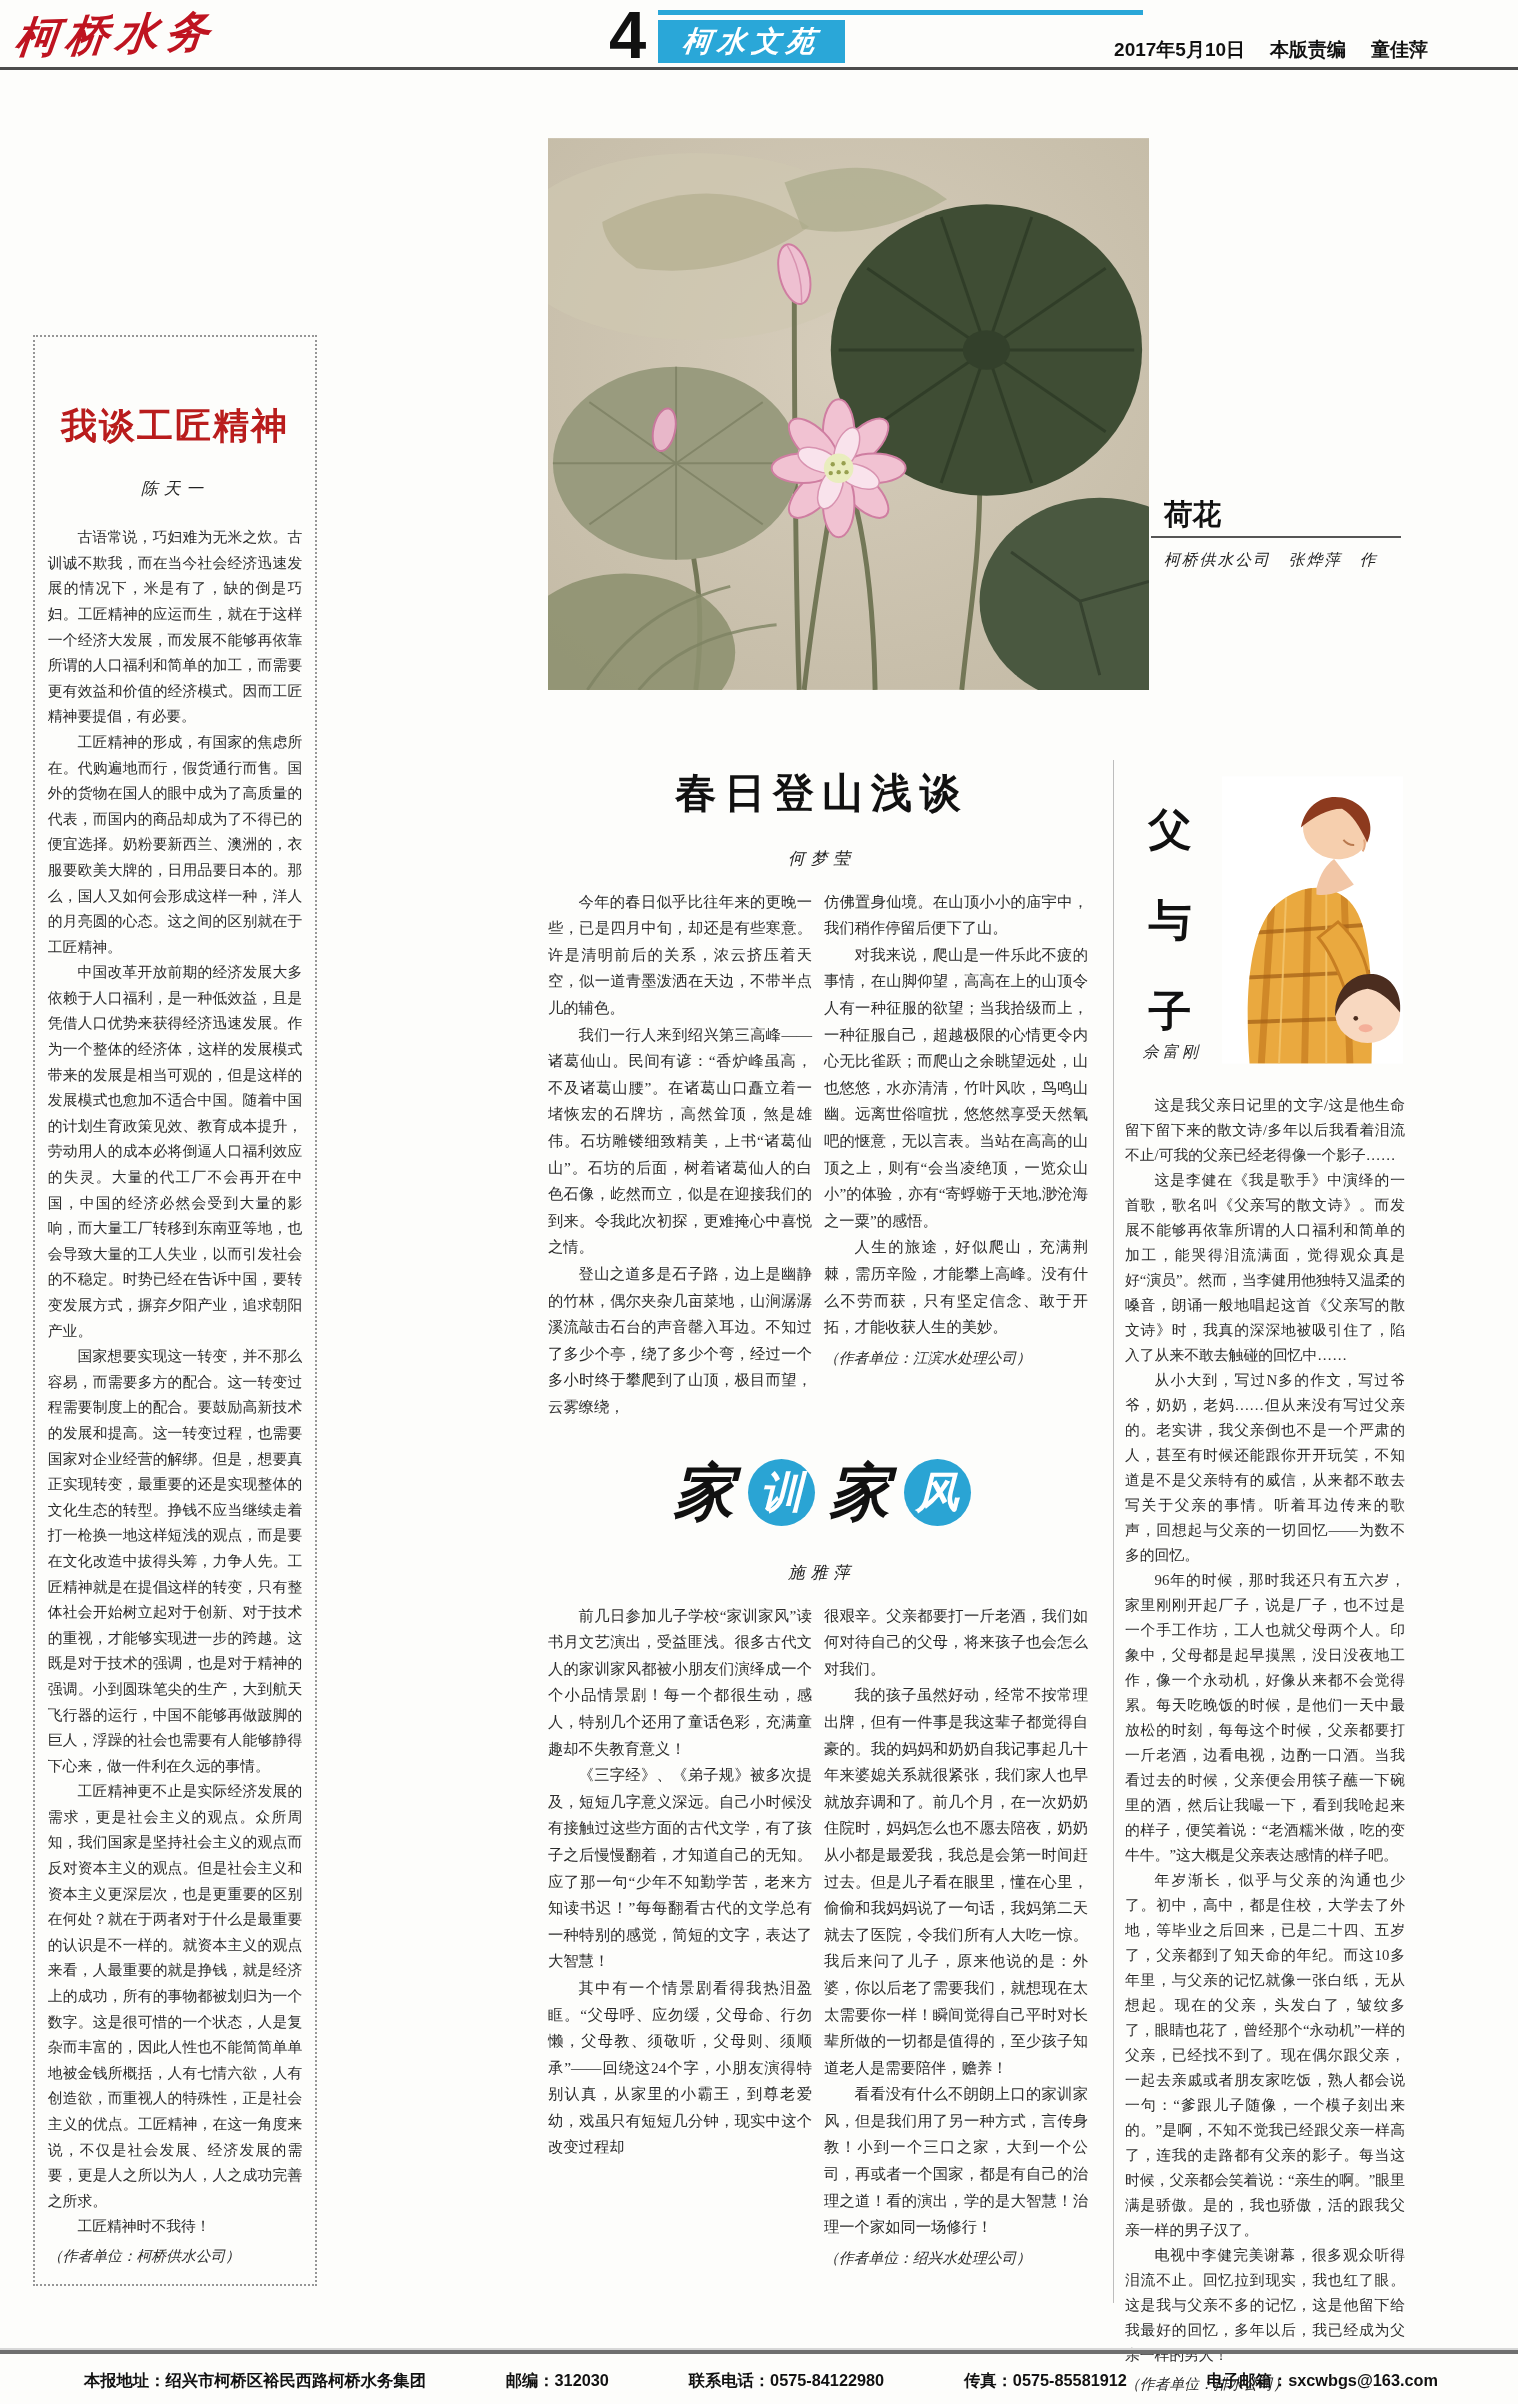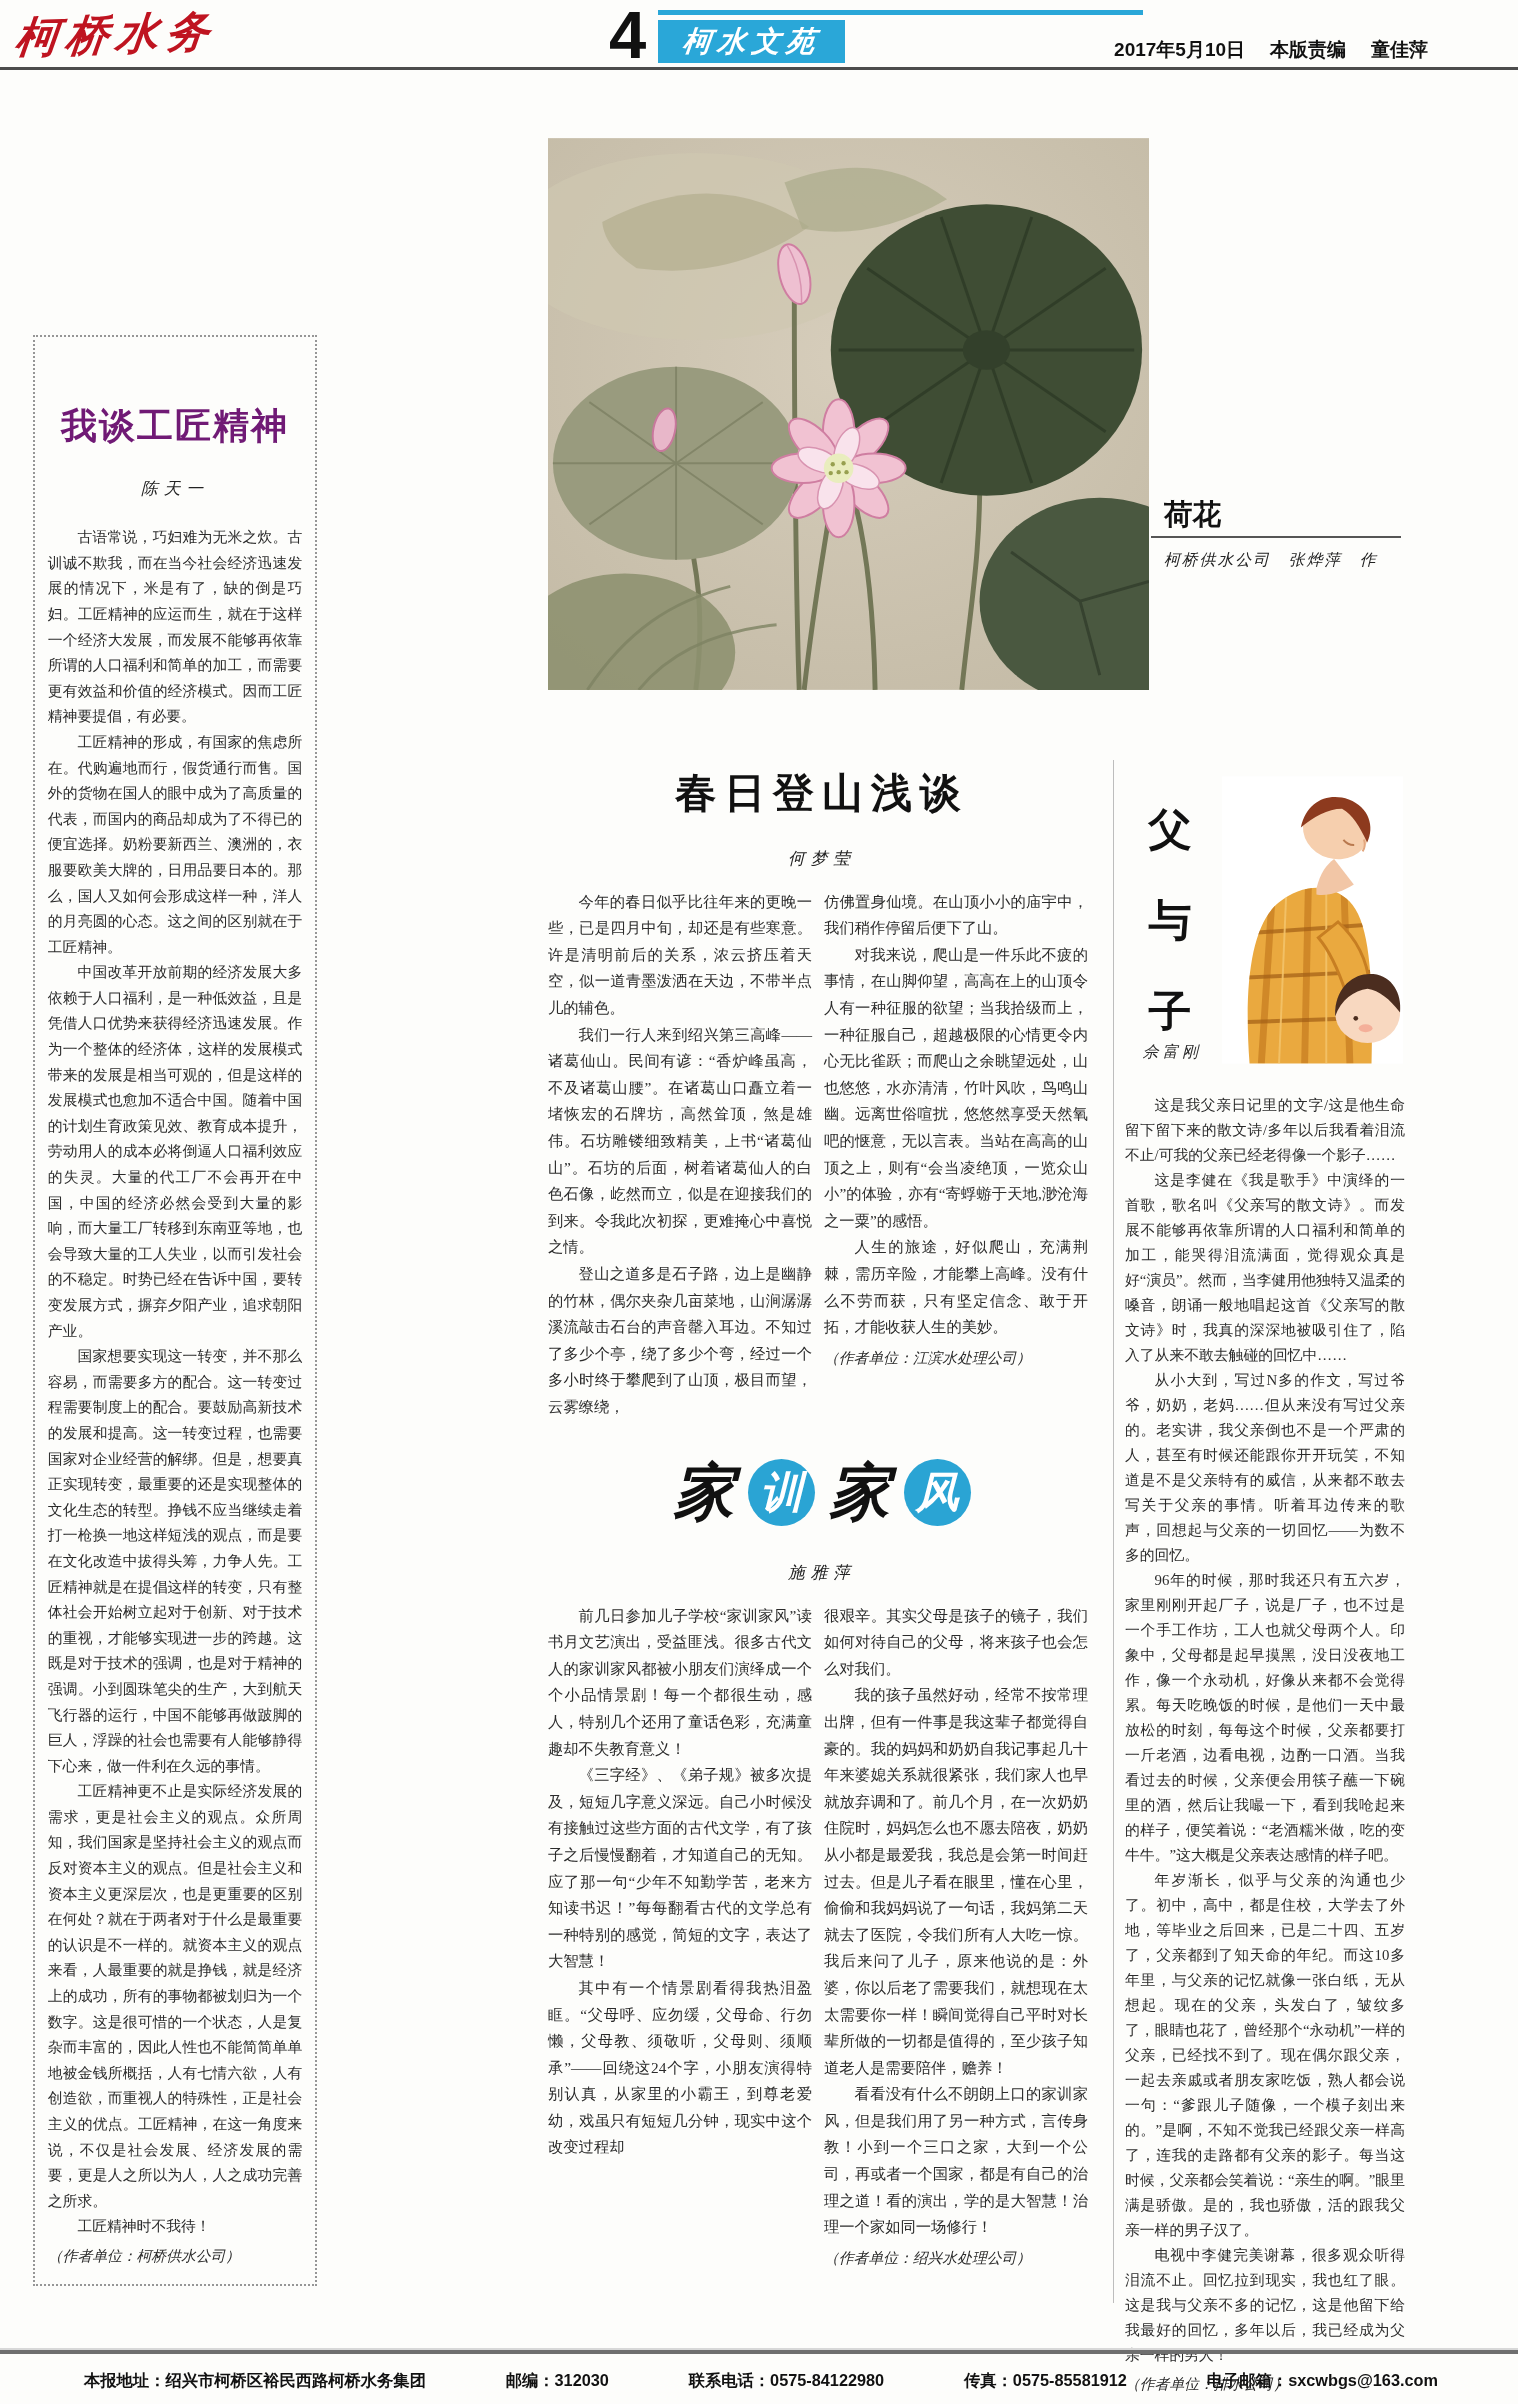--- a/index.html
+++ b/index.html
@@ -14,21 +14,21 @@
   .section-box{left:658px;top:19.7px;width:187px;height:43px;background:#2aa7d8;display:flex;align-items:center;justify-content:center;}
   .section-box span{color:#fff;font-style:italic;font-weight:700;font-size:28.6px;letter-spacing:5.9px;
                     font-family:"DejaVu Serif",serif;transform:skewX(-6deg);}
   .dateline{left:1034px;top:37px;width:394px;text-align:right;font-family:"Liberation Sans",sans-serif;
             font-weight:700;font-size:19px;color:#111;}
   .dateline .sep{display:inline-block;width:19.7px;}
   .header-rule{left:0;top:67px;width:1519px;height:3px;background:#4c4c4c;}
   
   .left-box{left:33px;top:335px;width:284px;min-height:1771px;border:2px dotted #969696;background:#fdfdfb;box-sizing:border-box;}
   .lt-title{margin-top:65px;text-align:center;font-family:"Liberation Sans",sans-serif;font-weight:900;
-            font-size:36px;color:#701a75;letter-spacing:2px;}
+            font-size:36px;color:#b91c1c;letter-spacing:2px;}
   .author-line{margin-top:25.6px;text-align:center;font-size:16.7px;letter-spacing:5.9px;color:#222;font-style:italic;}
   .lt-body{margin:25.6px 12.8px 0 12.8px;font-size:14.8px;line-height:25.6px;text-align:justify;}
   .para{margin:0;text-indent:2em;}
   .noindent{text-indent:0;}
   .byline{margin-top:3.9px;text-align:left;font-style:italic;font-size:14.8px;padding-right:3.9px;}
   
   .lotus-fig{left:548px;top:138px;width:601px;height:552px;}
   .caption-title{left:1164px;top:495px;font-family:"Liberation Sans",sans-serif;font-weight:700;font-size:28.6px;color:#111;}
   .caption-rule{left:1151px;top:536px;width:250px;height:2px;background:#555;}
   .caption-credit{left:1164px;top:550px;font-size:15.8px;font-style:italic;letter-spacing:2px;color:#222;}
@@ -210,21 +210,21 @@
       </span>
     </div>
     <div class="author-line">施雅萍</div>
     <div class="cols">
       <div class="col">
         <p class="para">前几日参加儿子学校“家训家风”读书月文艺演出，受益匪浅。很多古代文人的家训家风都被小朋友们演绎成一个个小品情景剧！每一个都很生动，感人，特别几个还用了童话色彩，充满童趣却不失教育意义！</p>
         <p class="para">《三字经》、《弟子规》被多次提及，短短几字意义深远。自己小时候没有接触过这些方面的古代文学，有了孩子之后慢慢翻着，才知道自己的无知。应了那一句“少年不知勤学苦，老来方知读书迟！”每每翻看古代的文学总有一种特别的感觉，简短的文字，表达了大智慧！</p>
         <p class="para">其中有一个情景剧看得我热泪盈眶。“父母呼、应勿缓，父母命、行勿懒，父母教、须敬听，父母则、须顺承”——回绕这24个字，小朋友演得特别认真，从家里的小霸王，到尊老爱幼，戏虽只有短短几分钟，现实中这个改变过程却</p>
       </div>
       <div class="col">
-        <p class="para noindent">很艰辛。其实父母是孩子的镜子，我们如何对待自己的父母，将来孩子也会怎么对我们。</p>
+        <p class="para noindent">很艰辛。父亲都要打一斤老酒，我们如何对待自己的父母，将来孩子也会怎么对我们。</p>
         <p class="para">我的孩子虽然好动，经常不按常理出牌，但有一件事是我这辈子都觉得自豪的。我的妈妈和奶奶自我记事起几十年来婆媳关系就很紧张，我们家人也早就放弃调和了。前几个月，在一次奶奶住院时，妈妈怎么也不愿去陪夜，奶奶从小都是最爱我，我总是会第一时间赶过去。但是儿子看在眼里，懂在心里，偷偷和我妈妈说了一句话，我妈第二天就去了医院，令我们所有人大吃一惊。我后来问了儿子，原来他说的是：外婆，你以后老了需要我们，就想现在太太需要你一样！瞬间觉得自己平时对长辈所做的一切都是值得的，至少孩子知道老人是需要陪伴，赡养！</p>
         <p class="para">看看没有什么不朗朗上口的家训家风，但是我们用了另一种方式，言传身教！小到一个三口之家，大到一个公司，再或者一个国家，都是有自己的治理之道！看的演出，学的是大智慧！治理一个家如同一场修行！</p>
         <p class="byline">（作者单位：绍兴水处理公司）</p>
       </div>
     </div>
   </div>
 
   <div class="abs vrule"></div>
 
   <div class="abs right-art">

